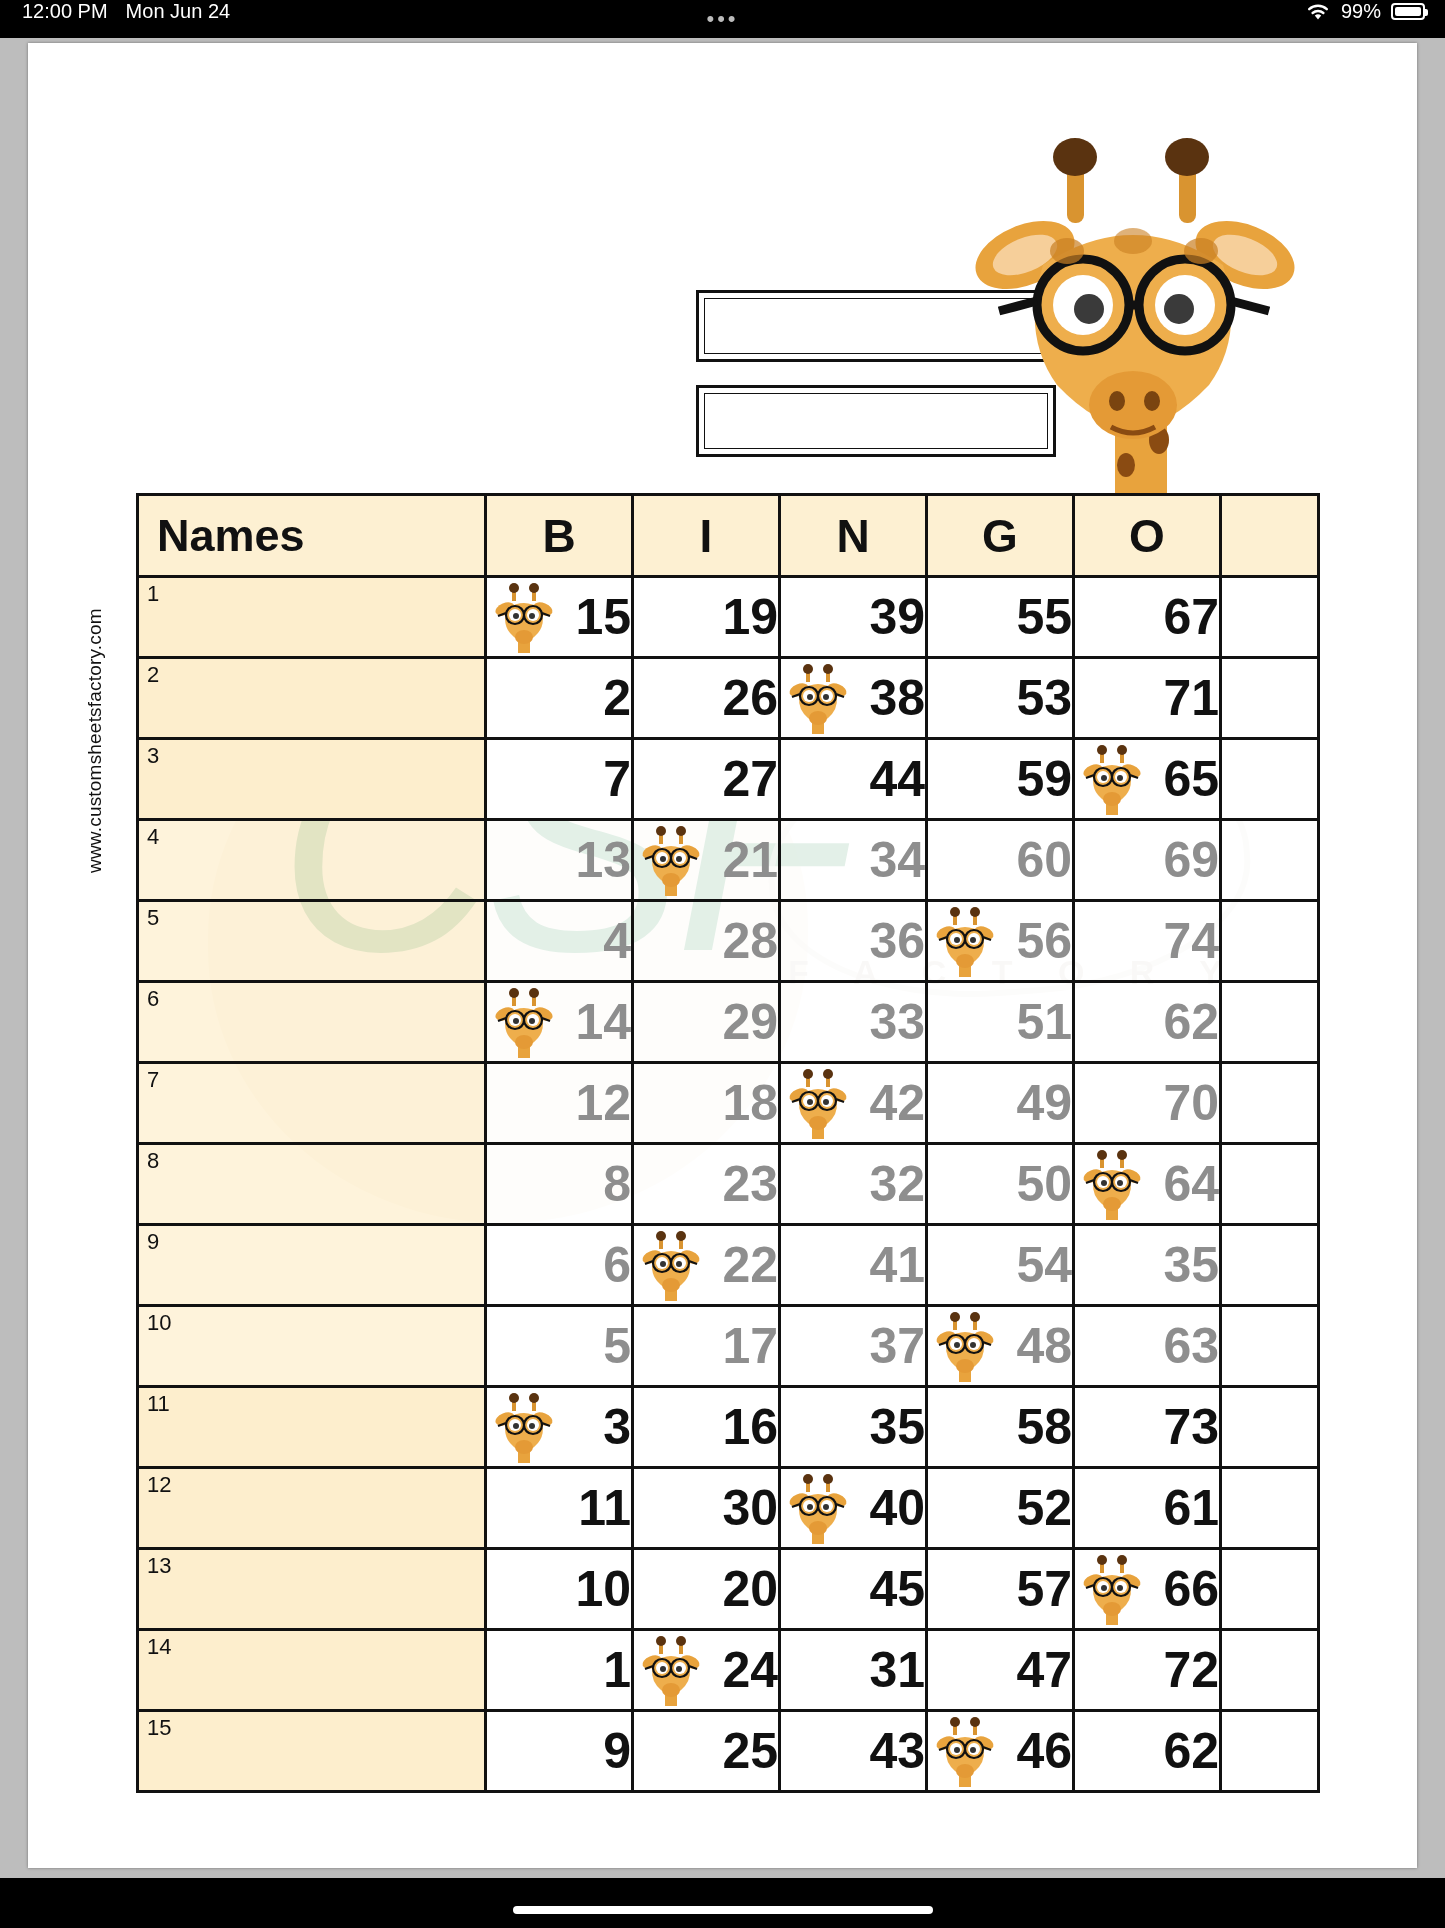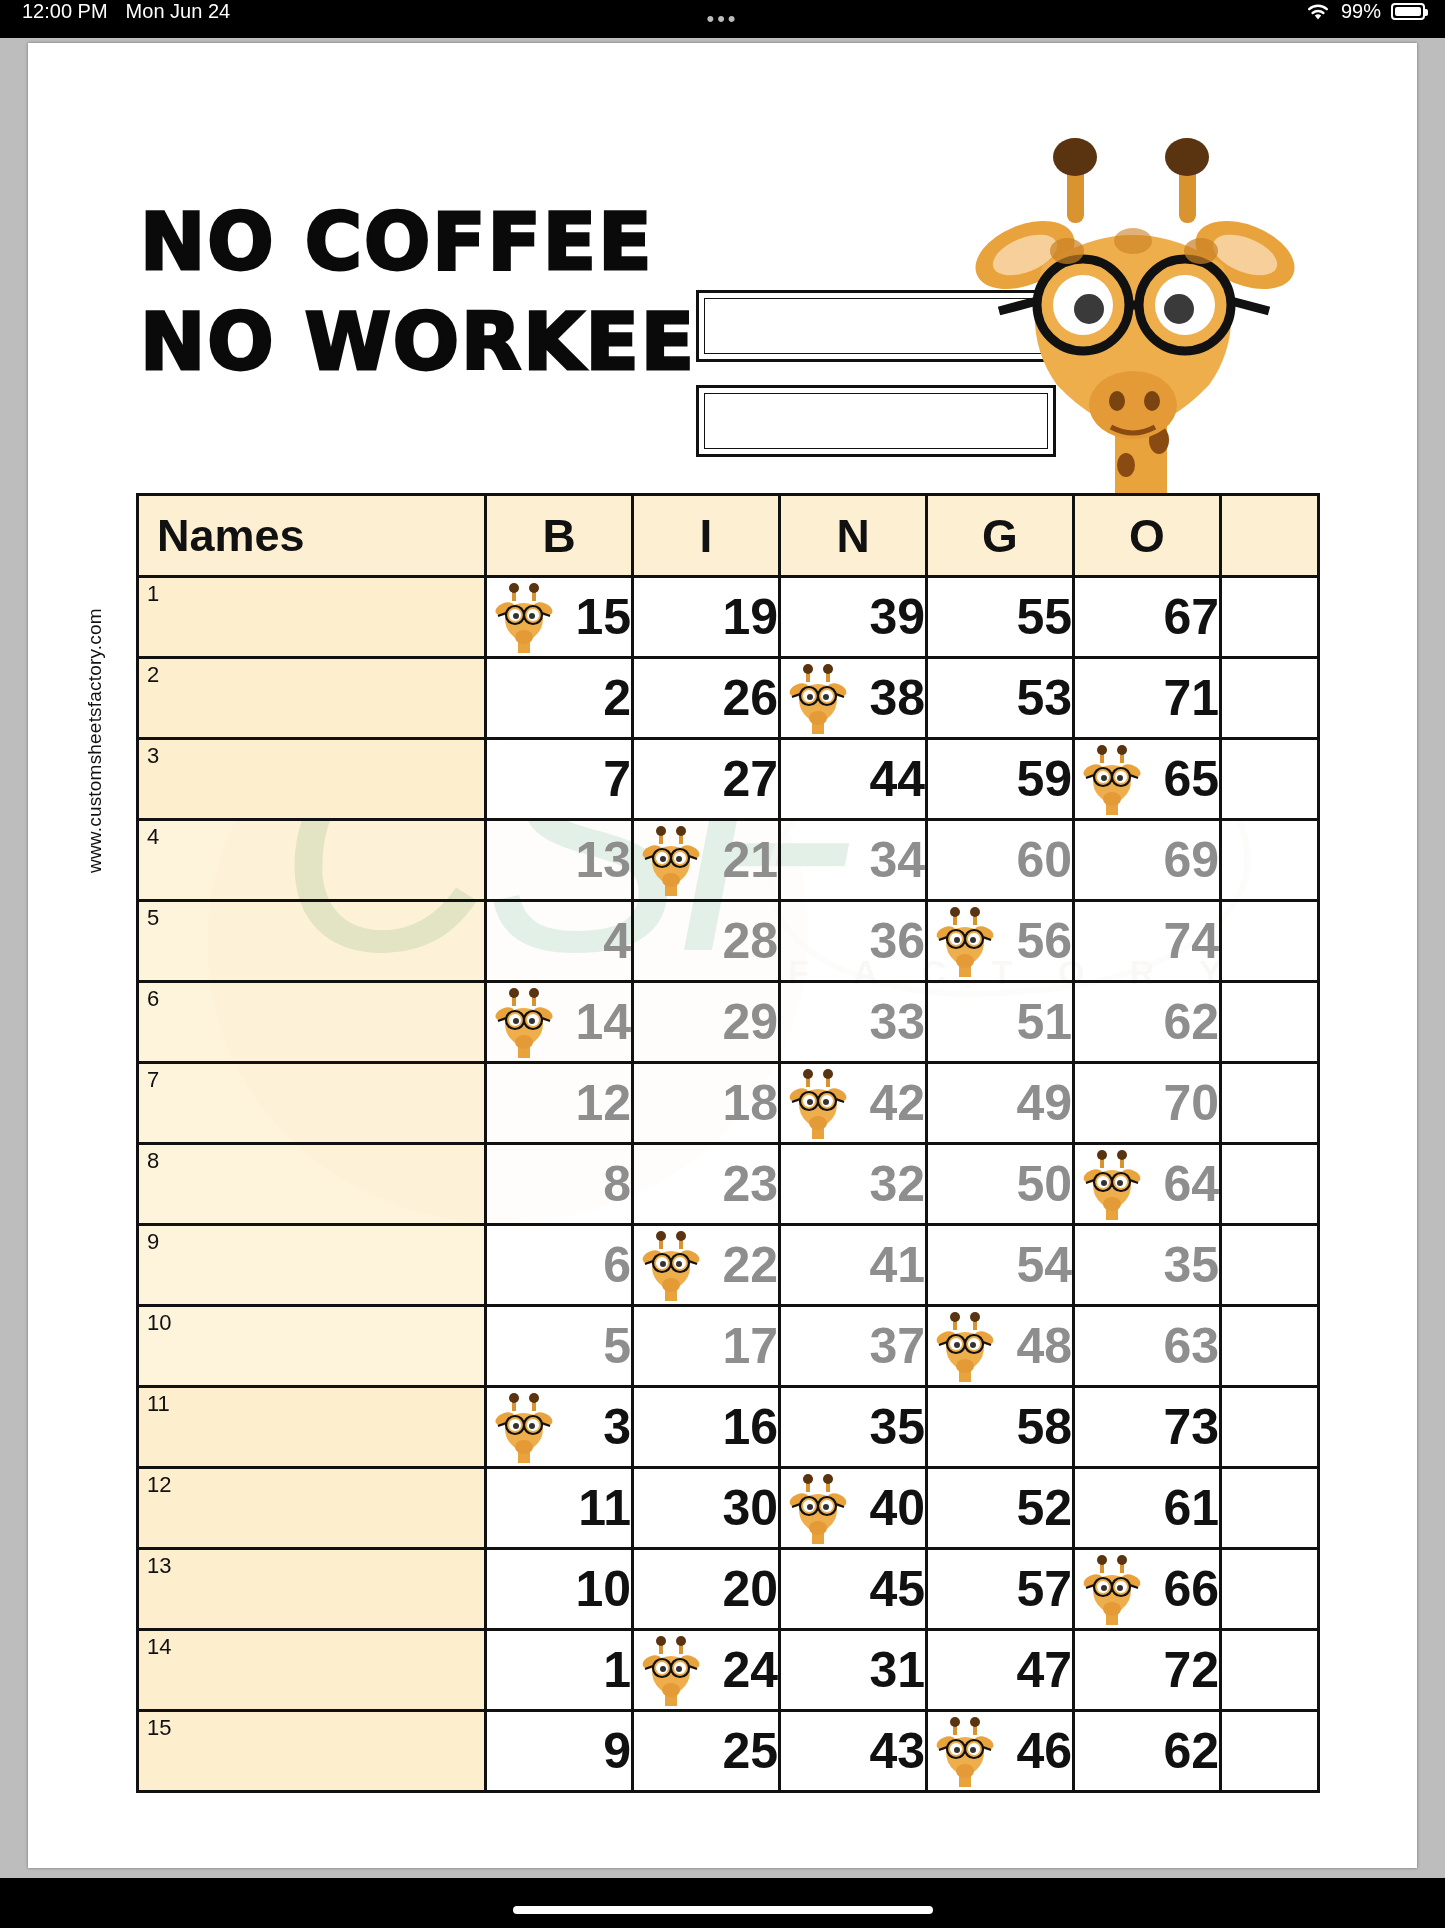--- a/index.html
+++ b/index.html
@@ -331,24 +331,20 @@
 
     <div class="watermark">
       <div class="wm-blob"></div>
       <div class="wm-script">CSF</div>
       <div class="wm-heart"></div>
       <div class="wm-line2">F A C T O R Y</div>
     </div>
 
     <div class="side-url">www.customsheetsfactory.com</div>
 
-    <div class="title-block">
-      <div class="title-line">NO COFFEE</div>
-      <div class="title-line">NO WORKEE</div>
-    </div>
 
     <div class="box-stack">
       <div class="label-box"></div>
       <div class="label-box"></div>
     </div>
 
     <div class="mascot">
       <svg viewBox="0 0 340 390" width="340" height="390">
 
         <path d="M152 250 h52 v140 h-52 z" fill="#e8a33d"></path>

